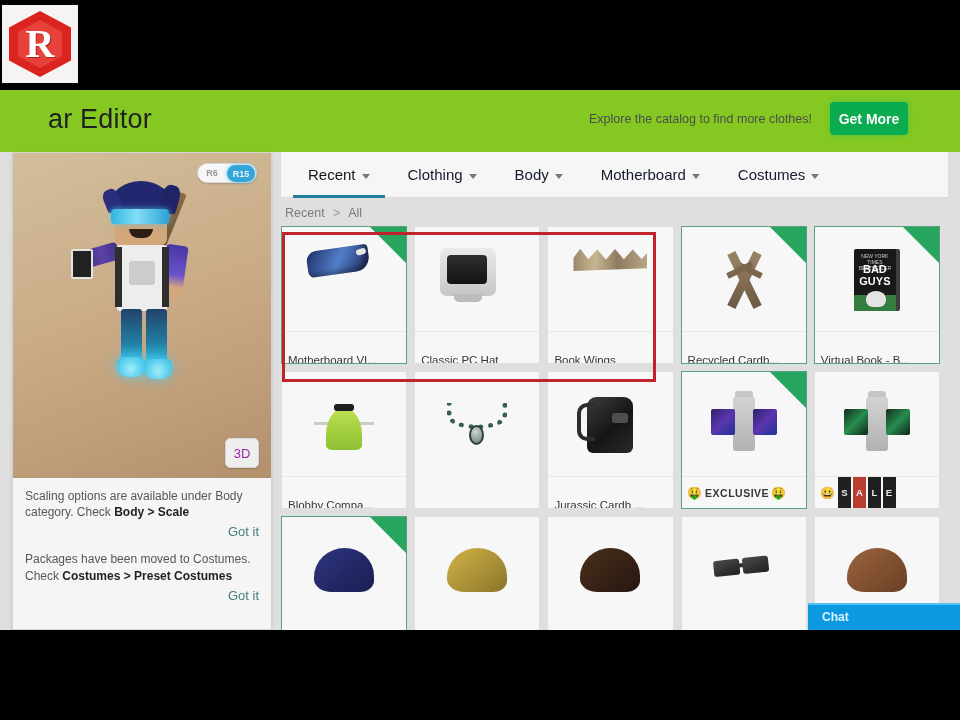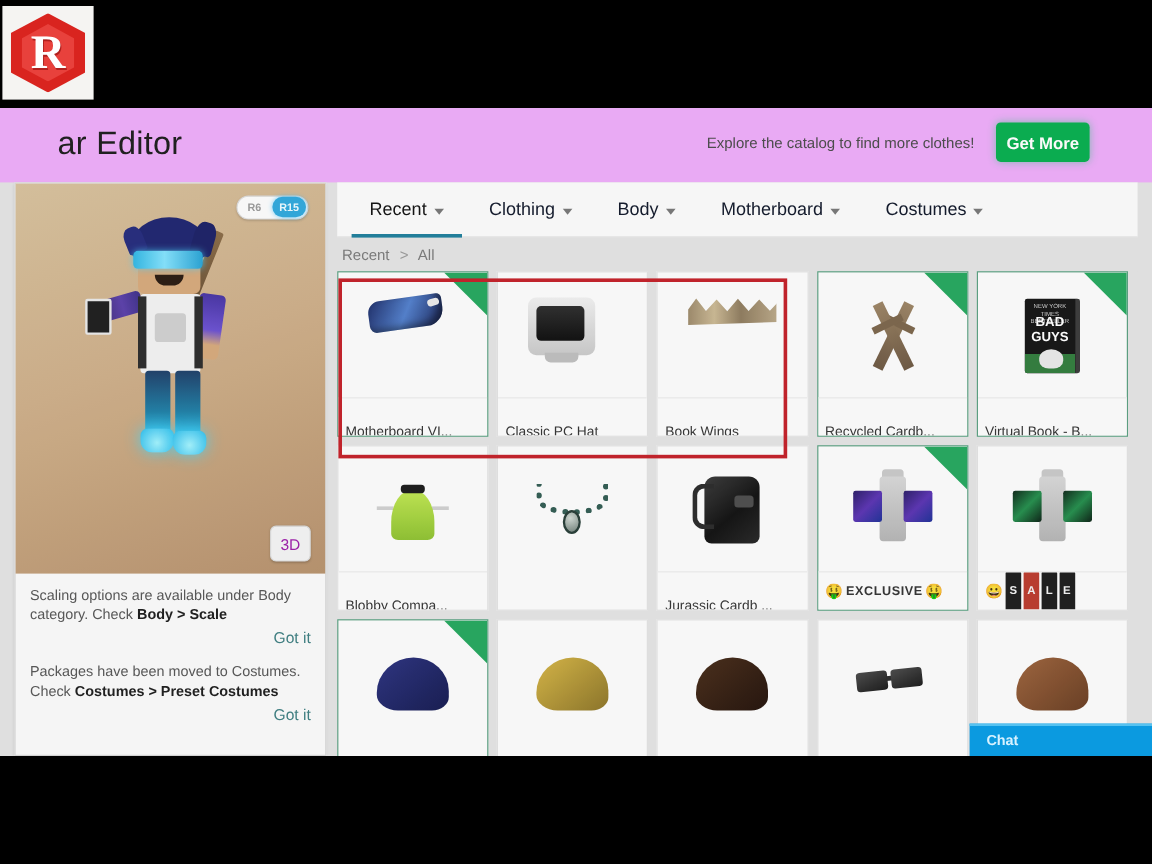--- a/index.html
+++ b/index.html
@@ -16,21 +16,21 @@
     position: absolute; left: 0; top: 90px;
     width: 960px; height: 540px;
     background: #e3e3e3;
     overflow: hidden;
     filter: contrast(0.96) saturate(0.95);
   }
 
   
   .header {
     position: absolute; left: 0; top: 0; width: 960px; height: 62px;
-    background: #f0abfc;
+    background: #84cc16;
   }
   .page-title {
     position: absolute; left: 48px; top: 14px;
     font-size: 27px; color: #1c1c1c; letter-spacing: .2px;
     white-space: nowrap;
   }
   .catalog-msg {
     position: absolute; right: 148px; top: 22px;
     font-size: 12.5px; color: #4a4a4a; white-space: nowrap;
   }
@@ -85,21 +85,21 @@
     position: relative;
     width: 100%; height: 325px;
     background: linear-gradient(160deg, #d8c09a 0%, #cfae86 45%, #b8916a 100%);
     overflow: hidden;
   }
   .rig-toggle {
     position: absolute; right: 14px; top: 10px;
     width: 60px; height: 20px; border-radius: 10px;
     background: #fcfcfc;
     border: 1px solid #dcdcdc;
-    display: flex; align-items: flex-start;
+    display: flex; align-items: center;
     box-shadow: 0 1px 2px rgba(0,0,0,.18);
     cursor: pointer;
   }
   .rig-opt {
     flex: 1; text-align: center; font-size: 9px; font-weight: bold;
     color: #9a9a9a; line-height: 18px;
   }
   .rig-opt.on {
     background: #2aa9e0; color: #eafaff;
     border-radius: 9px; height: 17px; margin: 0 1px;

